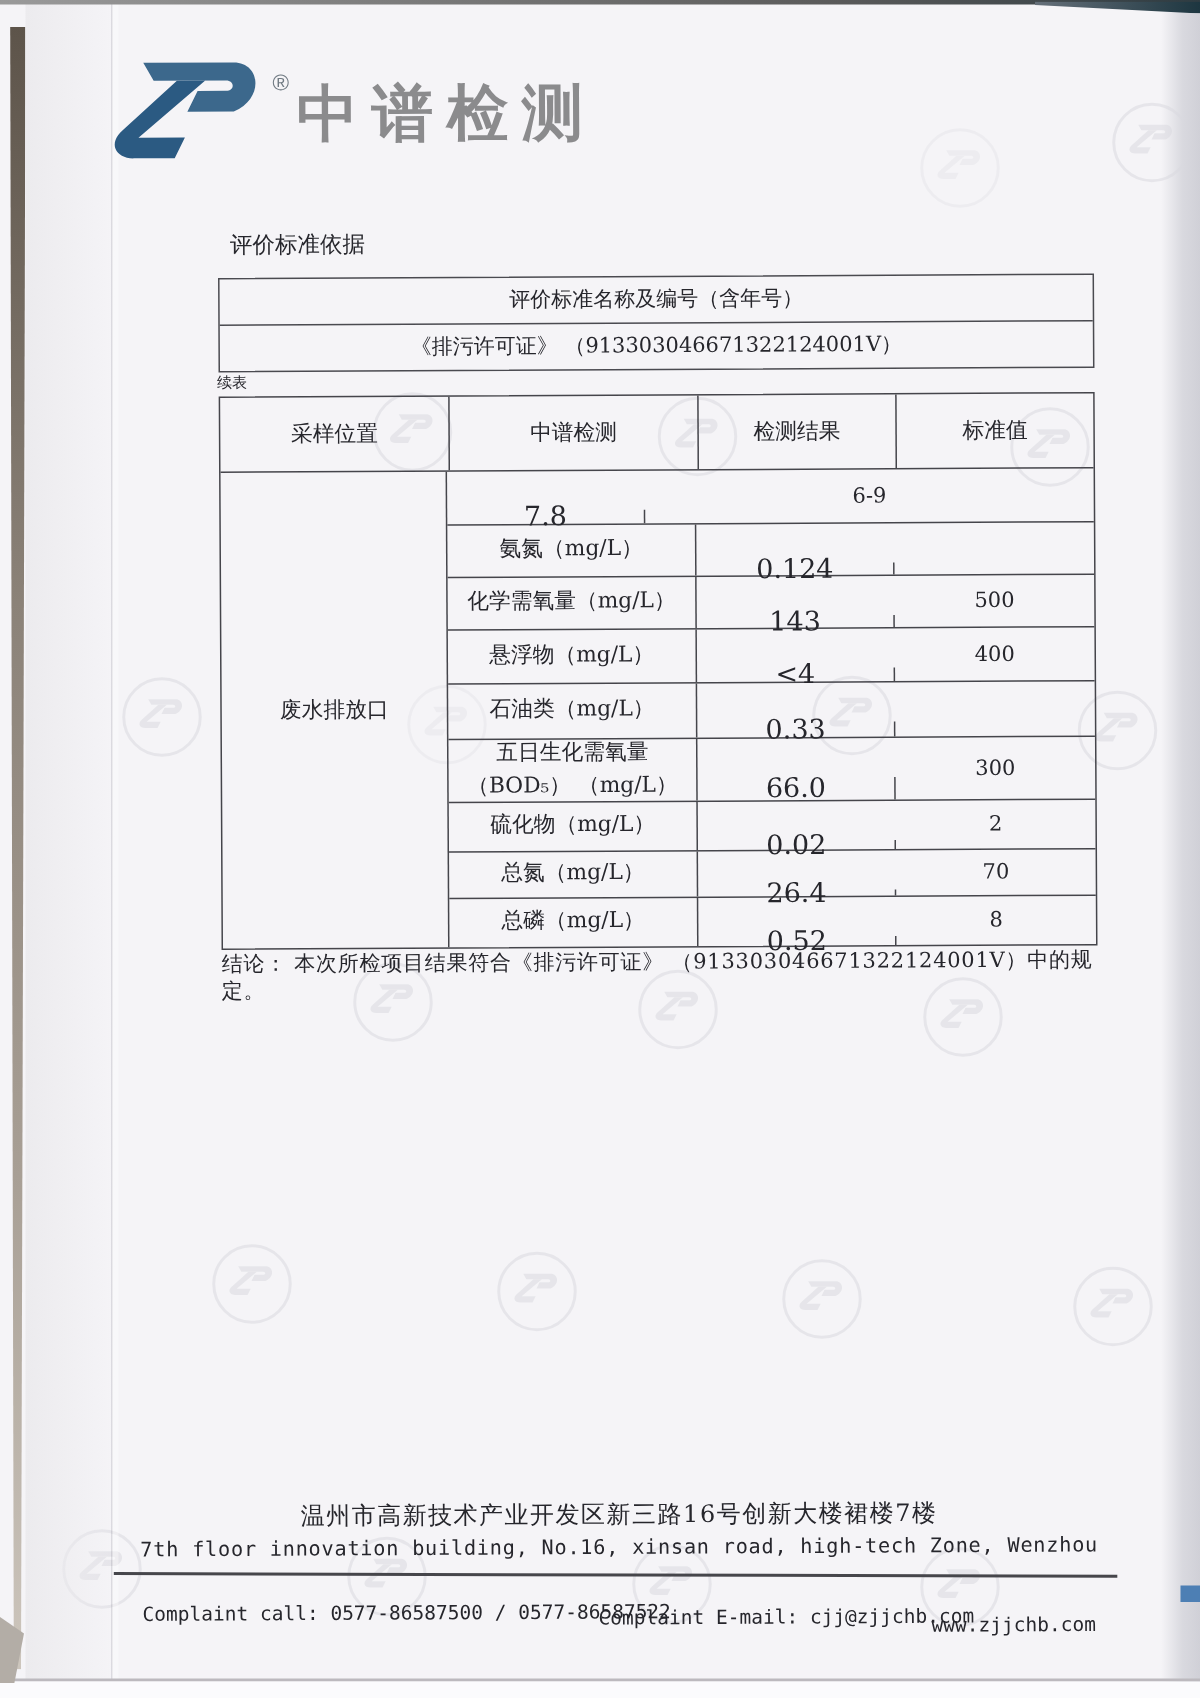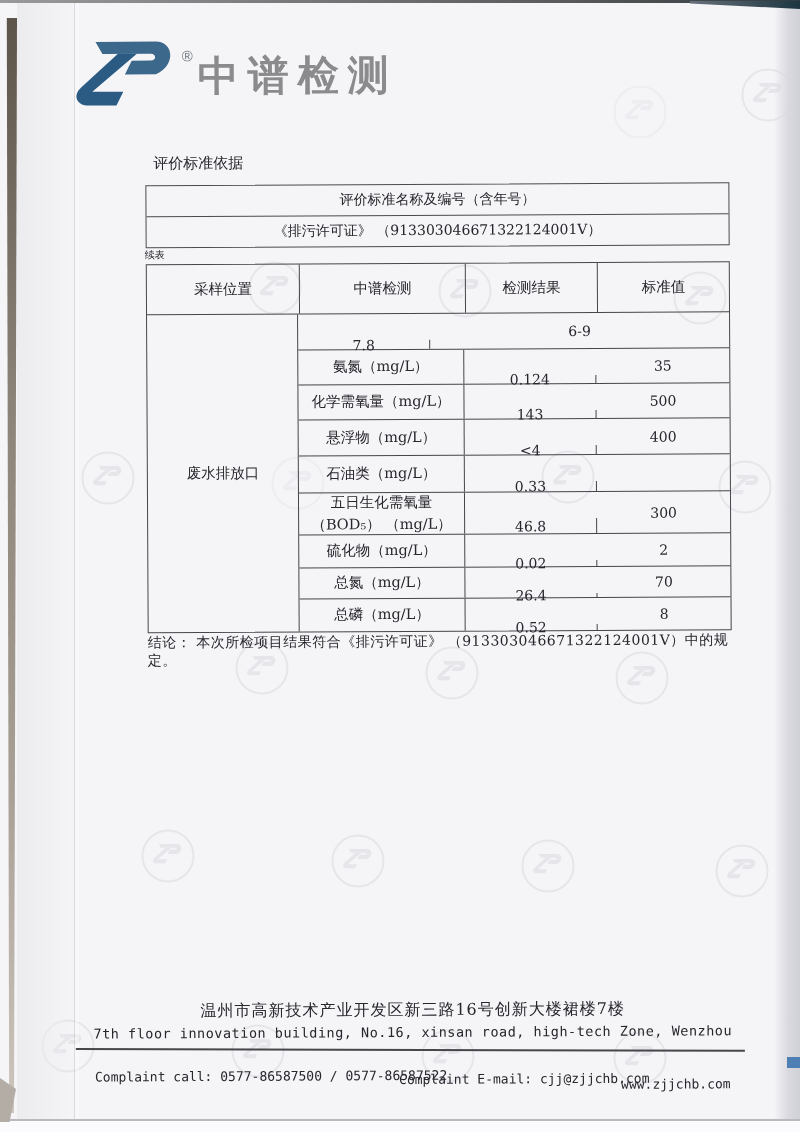--- a/index.html
+++ b/index.html
@@ -51,21 +51,21 @@
   .mt-header .hcell{display:flex;align-items:center;justify-content:center;font-size:14.5px;box-sizing:border-box;}
   .c0{width:153px;} .c1{width:166px;} .c2{width:132px;} .c3{width:133px;flex:1;}
   .bR{border-right:1.3px solid #45454b;}
   .mt-body{display:flex;}
   .loc-cell{width:153px;border-right:1.3px solid #45454b;display:flex;align-items:center;justify-content:center;font-size:14.5px;box-sizing:border-box;}
   .rows{flex:1;display:flex;flex-direction:column;}
   .r{display:flex;box-sizing:border-box;border-bottom:1.3px solid #45454b;}
   .r:last-child{border-bottom:none;}
   .cell{display:flex;align-items:center;justify-content:center;box-sizing:border-box;text-align:center;}
   .cell.item{width:166px;font-size:14.5px;white-space:pre-line;line-height:1.45;}
-  .cell.result{width:132px;font-size:14px;margin-top:26px;}
+  .cell.result{width:132px;font-size:18px;margin-top:26px;}
   .cell.std{width:133px;flex:1;font-size:14px;}
   .conclusion{position:absolute;left:147px;top:633px;width:600px;font-size:14px;letter-spacing:.5px;}
   
   .addr-cn{position:absolute;left:110px;top:1000px;width:600px;text-align:center;font-size:16px;letter-spacing:1px;}
   .addr-en{position:absolute;left:60px;top:1024px;width:700px;text-align:center;font-size:13.5px;letter-spacing:.5px;}
   .footer-rule{position:absolute;left:73px;top:1049px;width:669px;height:2.4px;background:#46464b;transform:rotate(0.45deg);}
   .cmp-call{position:absolute;left:92px;top:1068px;font-size:13px;}
   .cmp-mail{position:absolute;left:396px;top:1072px;font-size:13px;}
   .cmp-web{position:absolute;left:618px;top:1078px;font-size:13px;}
 </style>
@@ -182,40 +182,39 @@
       <div class="mt-body">
         <div class="loc-cell">废水排放口</div>
         <div class="rows">
           <div class="r" style="height:36px">
             <div class="cell result bR">7.8</div>
             <div class="cell std">6-9</div>
           </div>
           <div class="r" style="height:35px">
             <div class="cell item bR">氨氮（mg/L）</div>
             <div class="cell result bR">0.124</div>
-            <div class="cell std">35</div>
           </div>
           <div class="r" style="height:35px">
             <div class="cell item bR">化学需氧量（mg/L）</div>
             <div class="cell result bR">143</div>
             <div class="cell std">500</div>
           </div>
           <div class="r" style="height:36px">
             <div class="cell item bR">悬浮物（mg/L）</div>
             <div class="cell result bR">&lt;4</div>
             <div class="cell std">400</div>
           </div>
           <div class="r" style="height:37px">
             <div class="cell item bR">石油类（mg/L）</div>
             <div class="cell result bR">0.33</div>
           </div>
           <div class="r" style="height:42px">
             <div class="cell item bR">五日生化需氧量
 （BOD₅） （mg/L）</div>
-            <div class="cell result bR">46.8</div>
+            <div class="cell result bR">66.0</div>
             <div class="cell std">300</div>
           </div>
           <div class="r" style="height:33px">
             <div class="cell item bR">硫化物（mg/L）</div>
             <div class="cell result bR">0.02</div>
             <div class="cell std">2</div>
           </div>
           <div class="r" style="height:31px">
             <div class="cell item bR">总氮（mg/L）</div>
             <div class="cell result bR">26.4</div>

